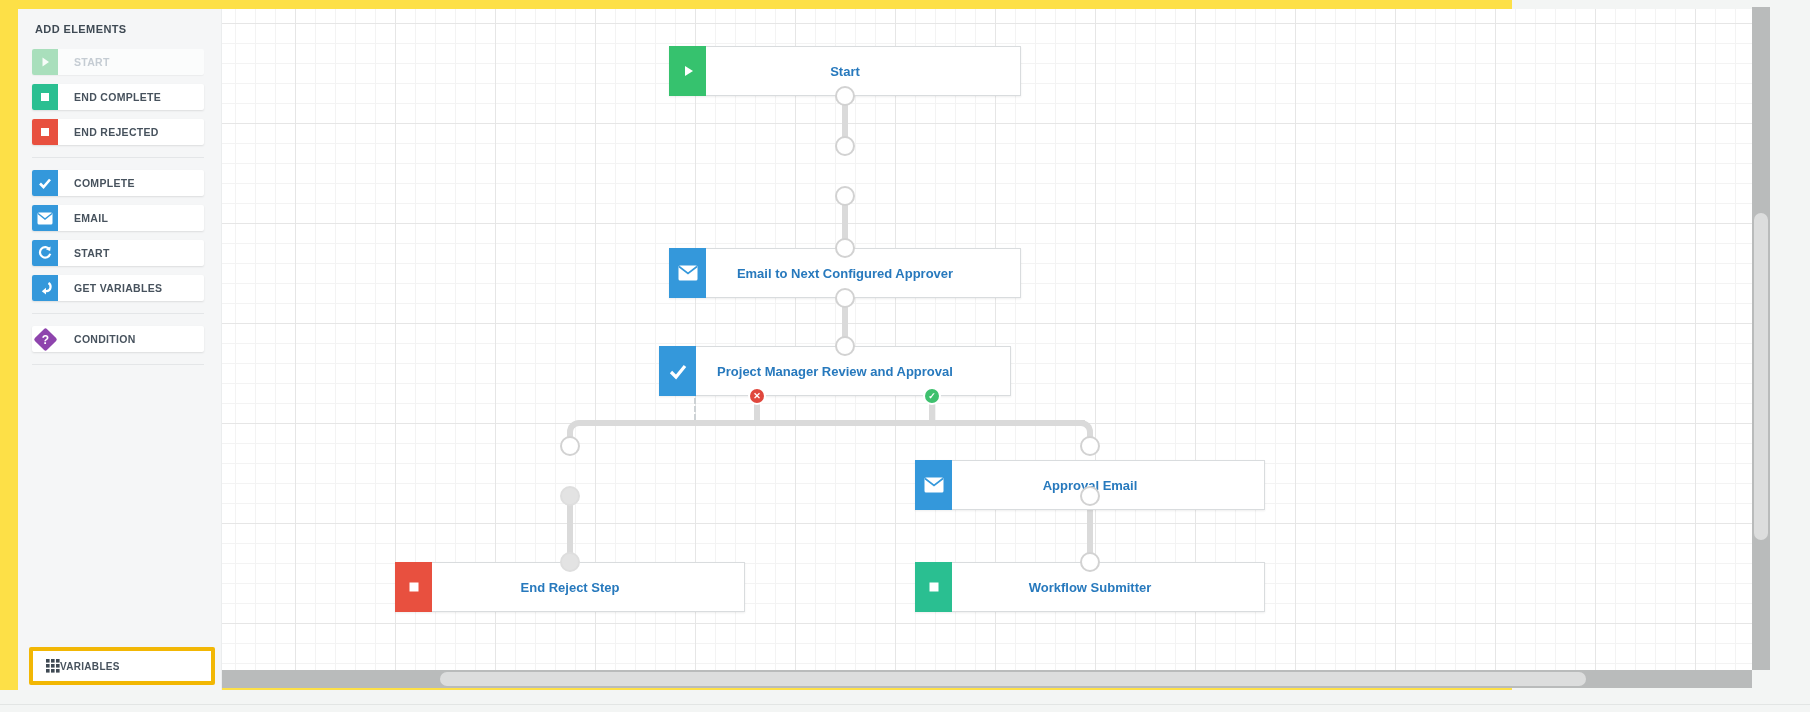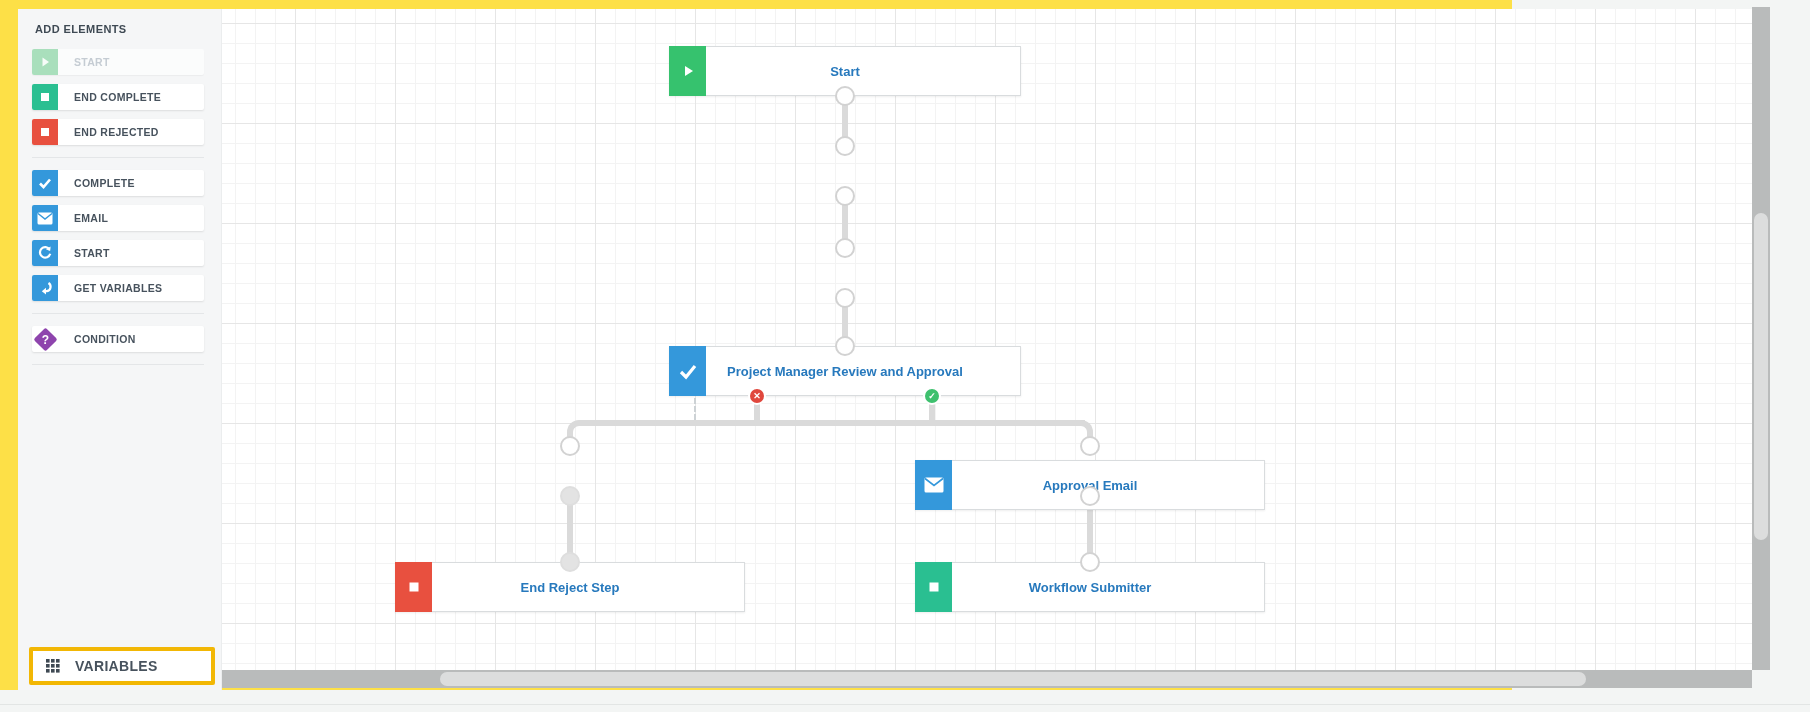--- a/index.html
+++ b/index.html
@@ -35,22 +35,22 @@
   .diamond { width:17px; height:17px; background:#8e44ad; transform:rotate(45deg);
     border-radius:2px; position:relative; }
   .diamond span { position:absolute; left:0; top:0; width:17px; height:17px;
     transform:rotate(-45deg); color:#fff; font-size:12px; font-weight:700;
     display:flex; align-items:center; justify-content:center; }
 
   .variables-btn { position:absolute; left:11px; top:638px; width:186px; height:38px;
     background:#fff; border:4px solid #f2b705; border-radius:2px; display:flex;
     align-items:center; cursor:pointer; }
   .variables-btn svg { margin-left:13px; }
-  .variables-btn .plabel { font-size:14px; font-weight:700; color:#47525d;
-    letter-spacing:.3px; margin-left:15px; }
+  .variables-btn .plabel { font-size:10px; font-weight:700; color:#47525d;
+    letter-spacing:.3px; }
 
   
   .canvas { position:absolute; left:222px; top:9px; width:1530px; height:661px;
     background-color:#fff;
     background-image:
       linear-gradient(#e6e6e6 1px, transparent 1px),
       linear-gradient(90deg, #e6e6e6 1px, transparent 1px),
       linear-gradient(#f3f3f3 1px, transparent 1px),
       linear-gradient(90deg, #f3f3f3 1px, transparent 1px);
     background-size:100px 100px, 100px 100px, 20px 20px, 20px 20px;
@@ -222,22 +222,31 @@
     <div class="node" style="left:447px; top:37px;">
       <div class="nicon" style="background:#36c26e;">
         <svg width="18" height="18" viewBox="0 0 18 18">
             <path d="M6,4 L14,9 L6,14 Z" fill="#fff"></path>
           </svg>
       </div>
       <div class="nlabel">Start</div>
     </div>
 
 
-
-    <div class="node" style="left:447px; top:337px;">
+    <div class="node" style="left:447px; top:239px;">
+      <div class="nicon" style="background:#3498db;">
+        <svg width="20" height="16" viewBox="0 0 20 16">
+            <rect x="0.5" y="0.5" width="19" height="15" rx="1.5" fill="#fff"></rect>
+            <path d="M1,1.5 L10,8.5 L19,1.5" fill="none" stroke="#3498db" stroke-width="1.6"></path>
+          </svg>
+      </div>
+      <div class="nlabel">Email to Next Configured Approver</div>
+    </div>
+
+    <div class="node" style="left:437px; top:337px;">
       <div class="nicon" style="background:#3498db;">
         <svg width="22" height="22" viewBox="0 0 22 22">
             <polyline points="4,12 9,17 18,6" fill="none" stroke="#fff" stroke-width="3.2"></polyline>
           </svg>
       </div>
       <div class="nlabel">Project Manager Review and Approval</div>
     </div>
 
 
     <div class="node" style="left:693px; top:437px; width:350px;margin-top:14px;">

